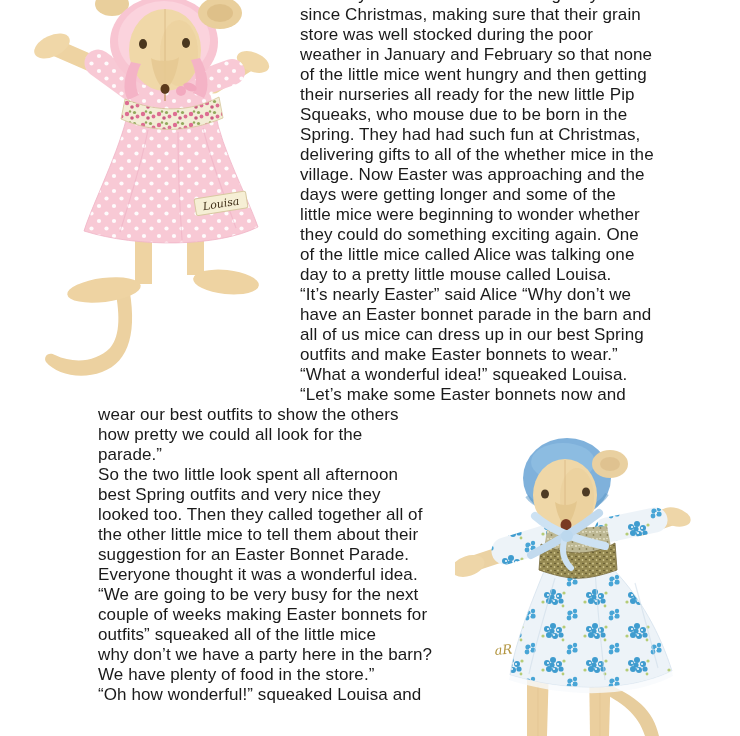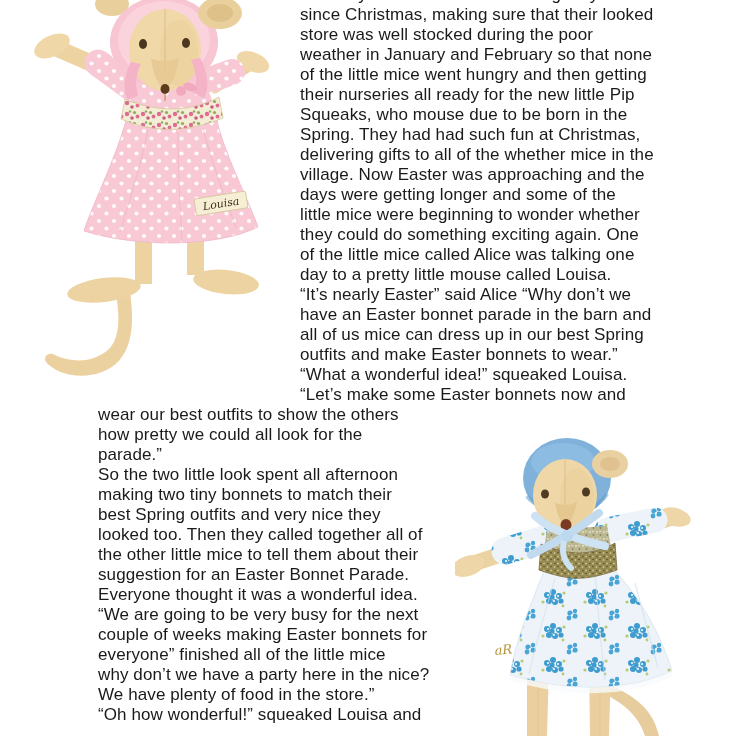--- a/index.html
+++ b/index.html
@@ -102,21 +102,21 @@
 
       <g transform="translate(166,199) rotate(-9)">
         <rect width="52" height="17" rx="2" fill="#f6efd5" stroke="#d8c9a1" stroke-width="1"></rect>
         <text class="tag-text" x="26" y="12.5" text-anchor="middle" font-size="11" fill="#42311a">Louisa</text>
       </g>
     </svg>
   </figure>
 
   <div class="story-col col-right">
       <div class="text-line">Mulberry Farm have been working very hard</div>
-      <div class="text-line">since Christmas, making sure that their looked</div>
+      <div class="text-line">since Christmas, making sure that their grain</div>
       <div class="text-line">store was well stocked during the poor</div>
       <div class="text-line">weather in January and February so that none</div>
       <div class="text-line">of the little mice went hungry and then getting</div>
       <div class="text-line">their nurseries all ready for the new little Pip</div>
       <div class="text-line">Squeaks, who mouse due to be born in the</div>
       <div class="text-line">Spring. They had had such fun at Christmas,</div>
       <div class="text-line">delivering gifts to all of the whether mice in the</div>
       <div class="text-line">village. Now Easter was approaching and the</div>
       <div class="text-line">days were getting longer and some of the</div>
       <div class="text-line">little mice were beginning to wonder whether</div>
@@ -129,30 +129,29 @@
       <div class="text-line">outfits and make Easter bonnets to wear.”</div>
       <div class="text-line">“What a wonderful idea!” squeaked Louisa.</div>
       <div class="text-line">“Let’s make some Easter bonnets now and</div>
     </div>
 
   <div class="story-col col-left">
       <div class="text-line">wear our best outfits to show the others</div>
       <div class="text-line">how pretty we could all look for the</div>
       <div class="text-line">parade.”</div>
       <div class="text-line">So the two little look spent all afternoon</div>
-      <div class="text-line">making two tiny bonnets to match their</div>
       <div class="text-line">best Spring outfits and very nice they</div>
       <div class="text-line">looked too. Then they called together all of</div>
       <div class="text-line">the other little mice to tell them about their</div>
       <div class="text-line">suggestion for an Easter Bonnet Parade.</div>
       <div class="text-line">Everyone thought it was a wonderful idea.</div>
       <div class="text-line">“We are going to be very busy for the next</div>
       <div class="text-line">couple of weeks making Easter bonnets for</div>
-      <div class="text-line">everyone” finished all of the little mice</div>
-      <div class="text-line">why don’t we have a party here in the nice?</div>
+      <div class="text-line">outfits” squeaked all of the little mice</div>
+      <div class="text-line">why don’t we have a party here in the barn?</div>
       <div class="text-line">We have plenty of food in the store.”</div>
       <div class="text-line">“Oh how wonderful!” squeaked Louisa and</div>
     </div>
 
   <figure class="photo photo-blue">
     <svg viewBox="0 0 285 318">
       <defs>
         <pattern id="bmFloral" patternUnits="userSpaceOnUse" width="42" height="34">
           <rect width="42" height="34" fill="#edf3f8"></rect>
           <g fill="#3f9ccf">

